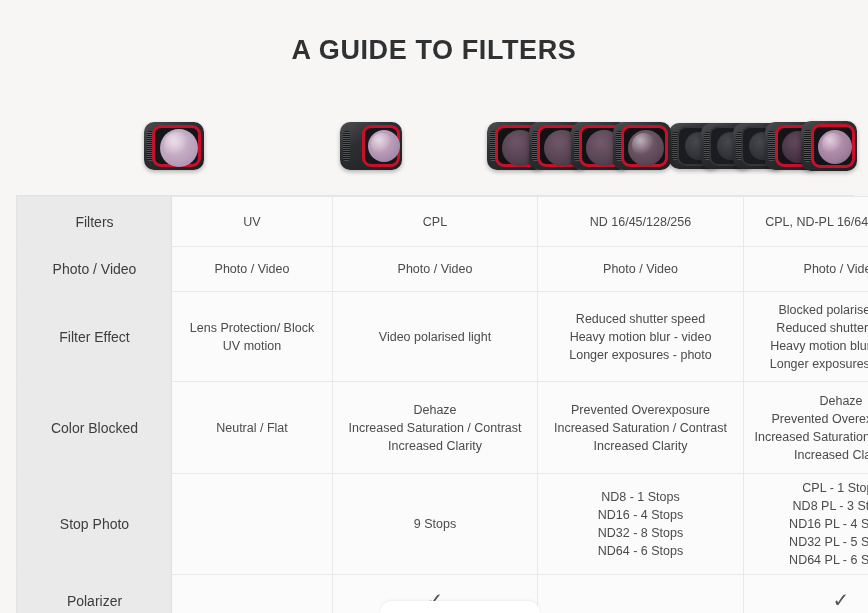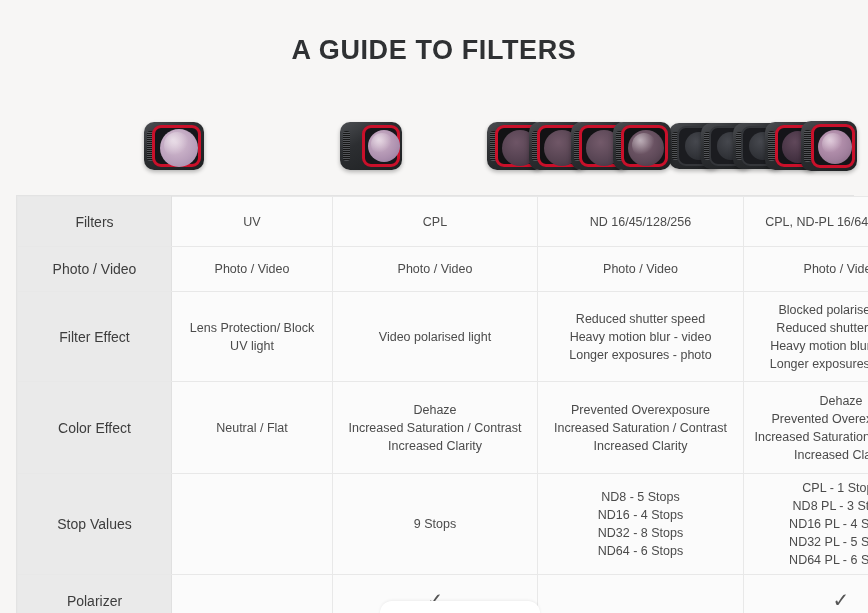--- a/index.html
+++ b/index.html
@@ -227,40 +227,40 @@
           </td>
         <td class="c4">
             <span class="cellline">Photo / Video</span>
           </td>
       </tr>
 
       <tr style="height:90px;">
         <td class="rowhead c0">Filter Effect</td>
         <td class="c1">
           <span class="cellline">Lens Protection/ Block</span>
-          <span class="cellline">UV light</span>
+          <span class="cellline">UV motion</span>
         </td>
         <td class="c2">
           <span class="cellline">Video polarised light</span>
         </td>
         <td class="c3">
           <span class="cellline">Reduced shutter speed</span>
           <span class="cellline">Heavy motion blur - video</span>
           <span class="cellline">Longer exposures - photo</span>
         </td>
         <td class="c4">
           <span class="cellline">Blocked polarised light</span>
           <span class="cellline">Reduced shutter speed</span>
           <span class="cellline">Heavy motion blur - video</span>
           <span class="cellline">Longer exposures - photo</span>
         </td>
       </tr>
 
       <tr style="height:92px;">
-        <td class="rowhead c0">Color Effect</td>
+        <td class="rowhead c0">Color Blocked</td>
         <td class="c1">
           <span class="cellline">Neutral / Flat</span>
         </td>
         <td class="c2">
           <span class="cellline">Dehaze</span>
           <span class="cellline">Increased Saturation / Contrast</span>
           <span class="cellline">Increased Clarity</span>
         </td>
         <td class="c3">
           <span class="cellline">Prevented Overexposure</span>
@@ -269,27 +269,27 @@
         </td>
         <td class="c4">
           <span class="cellline">Dehaze</span>
           <span class="cellline">Prevented Overexposure</span>
           <span class="cellline">Increased Saturation / Contrast</span>
           <span class="cellline">Increased Clarity</span>
         </td>
       </tr>
 
       <tr style="height:95px;">
-        <td class="rowhead c0">Stop Values</td>
+        <td class="rowhead c0">Stop Photo</td>
         <td class="c1"></td>
         <td class="c2">
           <span class="cellline">9 Stops</span>
         </td>
         <td class="c3">
-          <span class="cellline">ND8 - 5 Stops</span>
+          <span class="cellline">ND8 - 1 Stops</span>
           <span class="cellline">ND16 - 4 Stops</span>
           <span class="cellline">ND32 - 8 Stops</span>
           <span class="cellline">ND64 - 6 Stops</span>
         </td>
         <td class="c4">
           <span class="cellline">CPL - 1 Stops</span>
           <span class="cellline">ND8 PL - 3 Stops</span>
           <span class="cellline">ND16 PL - 4 Stops</span>
           <span class="cellline">ND32 PL - 5 Stops</span>
           <span class="cellline">ND64 PL - 6 Stops</span>

